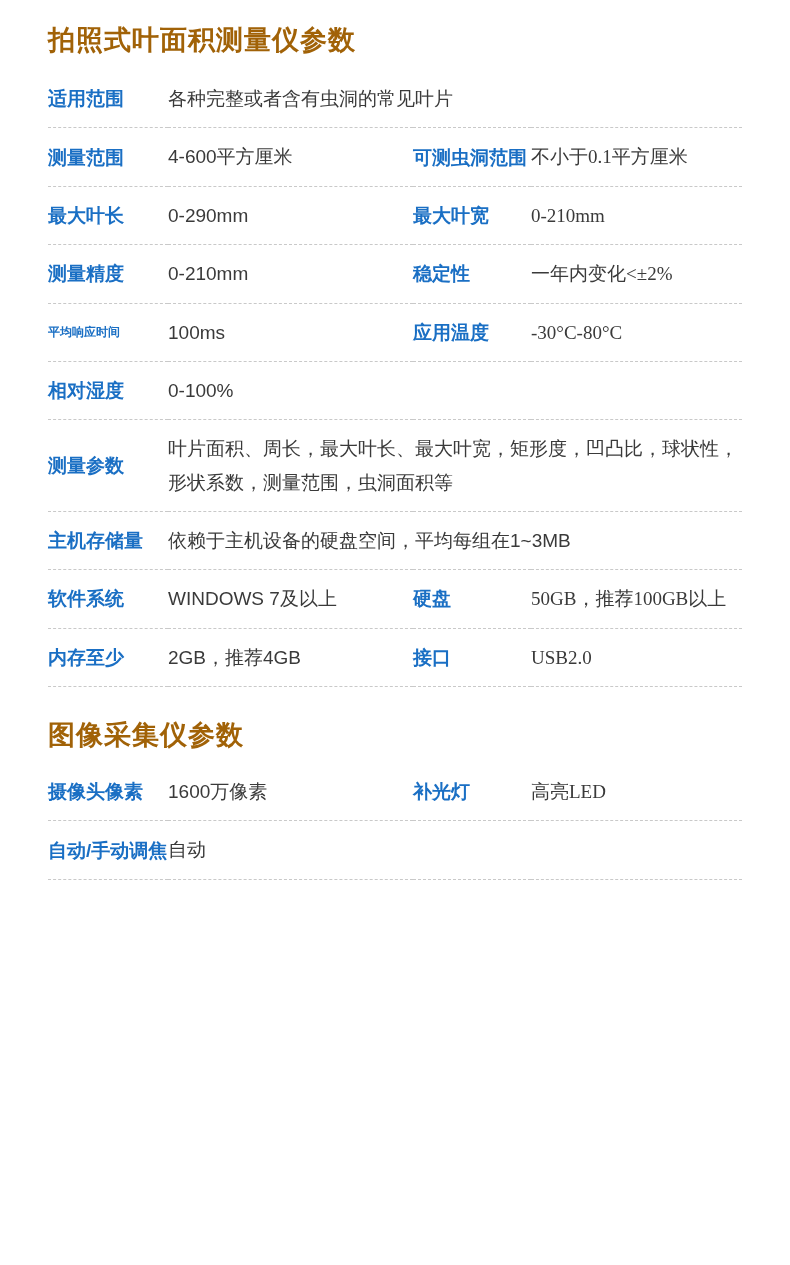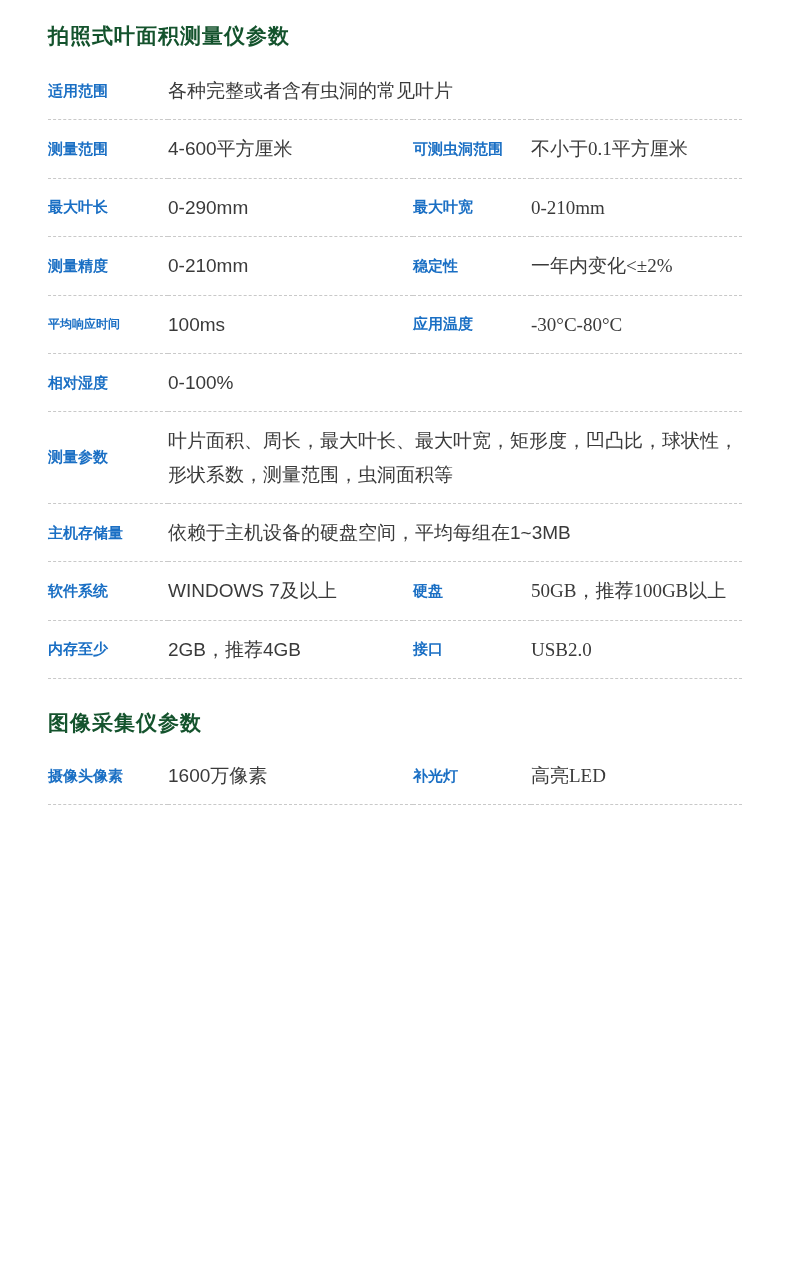--- a/index.html
+++ b/index.html
@@ -15,22 +15,22 @@
     overflow: hidden;
   }
   .page {
     position: relative;
     width: 790px;
     height: 1265px;
     box-sizing: border-box;
     padding: 0 48px;
   }
   .section-title {
-    color: #14532d;
-    font-size: 21px;
+    color: #a16207;
+    font-size: 27px;
     font-weight: bold;
     letter-spacing: 1px;
   }
   #title-main { padding-top: 22px; padding-bottom: 12px; }
   #title-host { padding-top: 30px; padding-bottom: 10px; }
   #title-cam  { padding-top: 30px; padding-bottom: 10px; }
 
   .spec-table {
     width: 100%;
     border-collapse: collapse;
@@ -38,21 +38,21 @@
   .spec-row {
     border-bottom: 1px dashed #c9c9c9;
   }
   .spec-row td {
     padding: 14px 0 13px 0;
     vertical-align: middle;
   }
   .lbl {
     color: #1a6fc4;
     font-weight: bold;
-    font-size: 15px;
+    font-size: 19px;
     white-space: nowrap;
     padding-right: 8px;
   }
   .lbl.sm { font-size: 12px; }
   .val {
     color: #3a3a3a;
     font-size: 19px;
     line-height: 1.6;
   }
   .c1 { width: 120px; }
@@ -134,16 +134,20 @@
   <div class="section-title" id="title-cam">图像采集仪参数</div>
 
   <table class="spec-table">
     <tbody>
       <tr class="spec-row">
         <td class="lbl c1">摄像头像素</td>
         <td class="val c2">1600万像素</td>
         <td class="lbl c3">补光灯</td>
         <td class="val c4">高亮LED</td>
       </tr>
+      <tr class="spec-row">
+        <td class="lbl c1">自动/手动调焦</td>
+        <td class="val" colspan="3">自动</td>
+      </tr>
     </tbody>
   </table>
 
 </div>
 
 </body></html>

